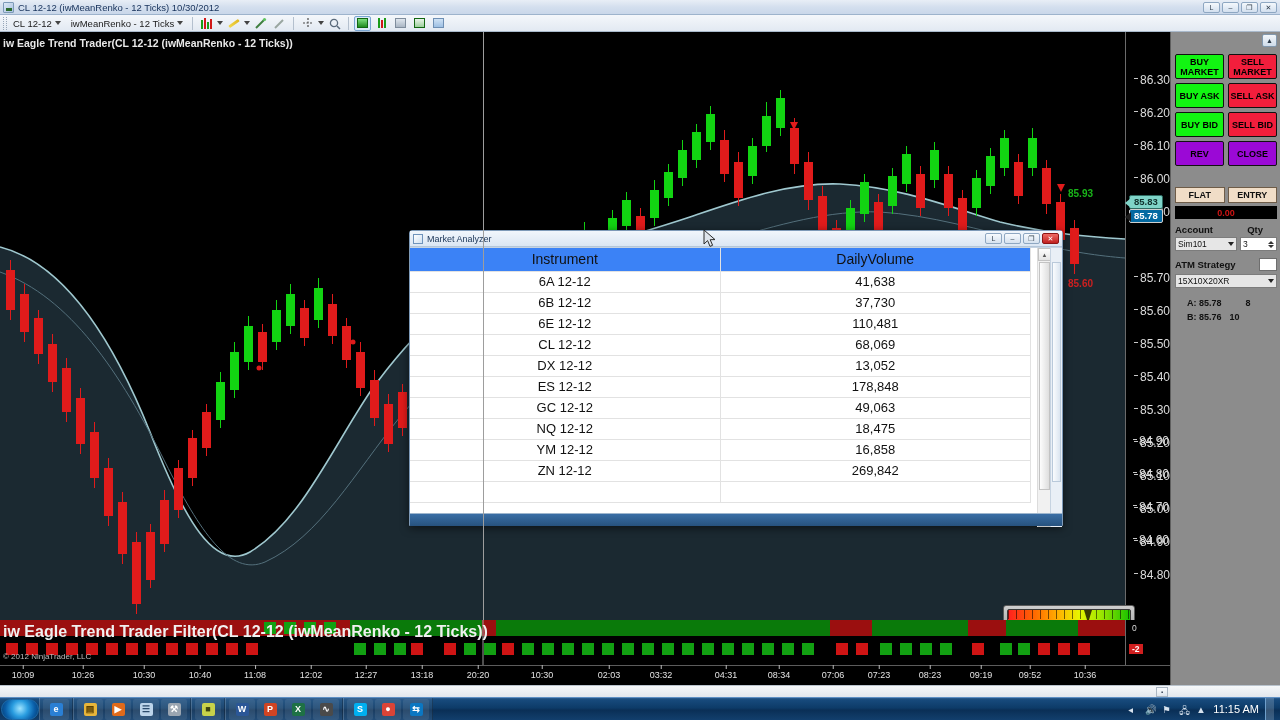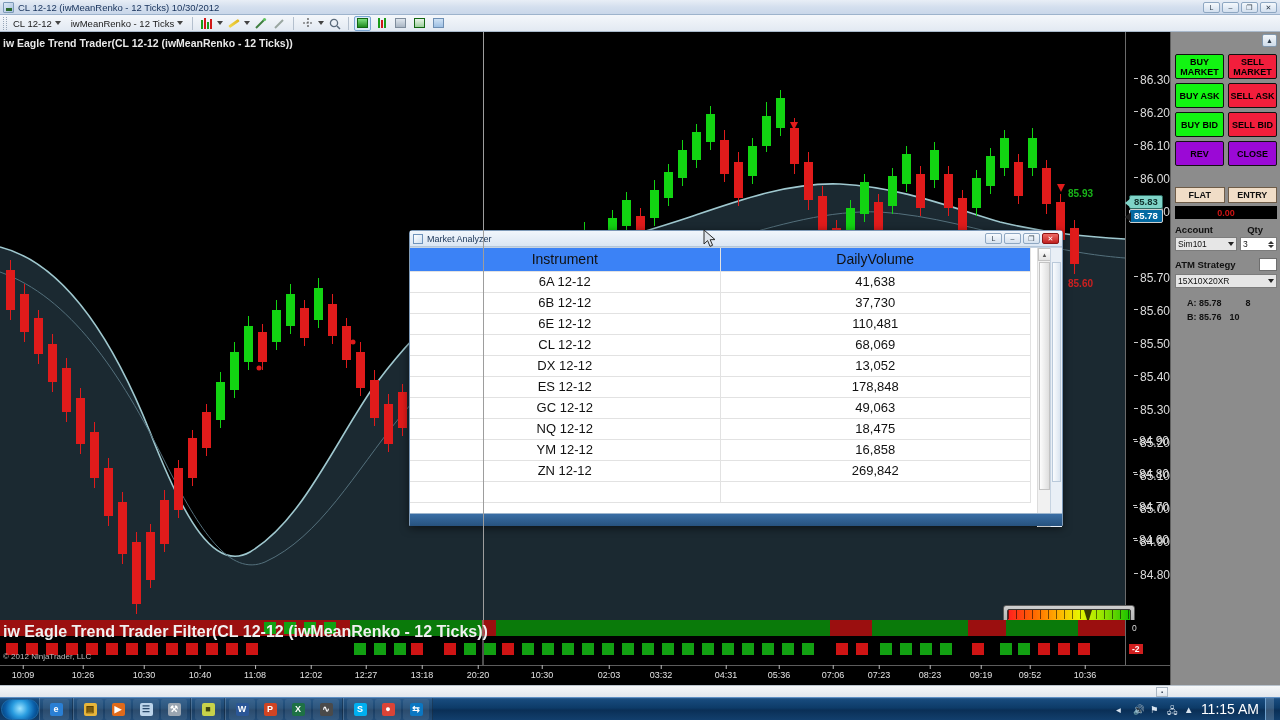--- a/index.html
+++ b/index.html
@@ -276,21 +276,21 @@
     border-right: 1px solid rgba(0,0,0,.25); }
   .tb-app {
     width: 26px; height: 21px; margin: 0 1px; border-radius: 2px;
     display: flex; align-items: center; justify-content: center;
     background: rgba(255,255,255,.08);
   }
   .tb-app .sq { width: 13px; height: 13px; border-radius: 2px; font-size: 9px;
     display: flex; align-items: center; justify-content: center; color: #fff; font-weight: bold; }
   .tray { margin-left: auto; display: flex; align-items: center; gap: 6px; padding-right: 6px; color: #e9f2fb; font-size: 9.5px; }
   .tray-ico { width: 11px; height: 11px; opacity: .92; }
-  .tray-clock { font-size: 14px; color: #fff; }
+  .tray-clock { font-size: 11px; color: #fff; }
   .show-desktop { width: 9px; height: 23px; background: rgba(255,255,255,.18); border-left: 1px solid #6f9fcb; }
 </style>
 </head>
 <body>
 
 <div id="app">
 
   <div class="titlebar">
     <div class="tb-icon"></div>
     <div class="tb-title">CL 12-12 (iwMeanRenko - 12 Ticks)  10/30/2012</div>
@@ -672,21 +672,21 @@
     <div class="ttick" style="left:200px">10:40</div>
     <div class="ttick" style="left:255px">11:08</div>
     <div class="ttick" style="left:311px">12:02</div>
     <div class="ttick" style="left:366px">12:27</div>
     <div class="ttick" style="left:422px">13:18</div>
     <div class="ttick" style="left:478px">20:20</div>
     <div class="ttick" style="left:542px">10:30</div>
     <div class="ttick" style="left:609px">02:03</div>
     <div class="ttick" style="left:661px">03:32</div>
     <div class="ttick" style="left:726px">04:31</div>
-    <div class="ttick" style="left:779px">05:36</div>
+    <div class="ttick" style="left:779px">08:34</div>
     <div class="ttick" style="left:833px">07:06</div>
     <div class="ttick" style="left:879px">07:23</div>
     <div class="ttick" style="left:930px">08:23</div>
     <div class="ttick" style="left:981px">09:19</div>
     <div class="ttick" style="left:1030px">09:52</div>
     <div class="ttick" style="left:1085px">10:36</div>
   </div>
 
   <div class="sidebar">
     <div class="sb-collapse">▲</div>

